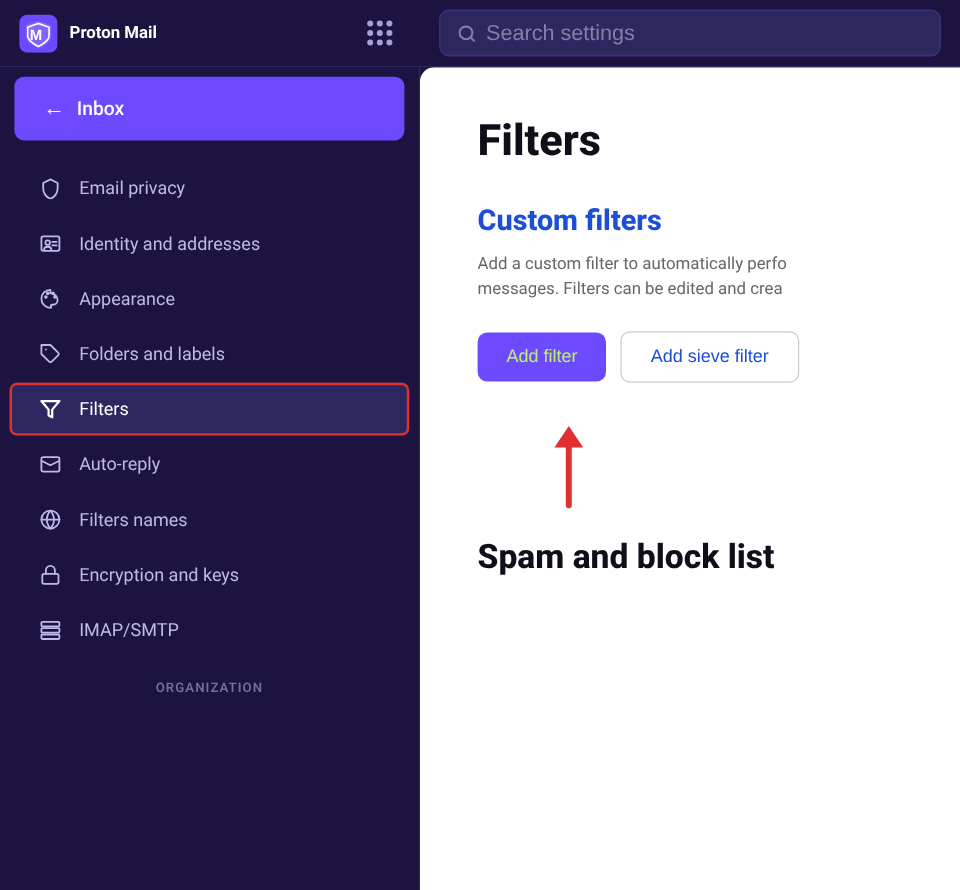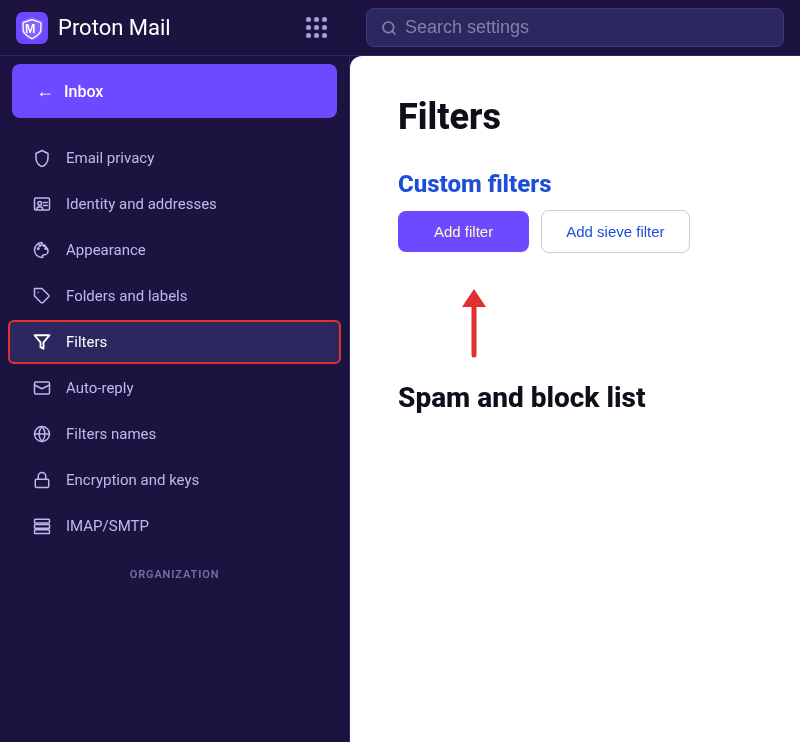--- a/index.html
+++ b/index.html
@@ -33,22 +33,22 @@
     }
 
     .logo-icon {
       width: 32px;
       height: 32px;
       flex-shrink: 0;
     }
 
     .logo-text {
       color: #fff;
-      font-size: 22px;
-      font-weight: 400;
+      font-size: 14px;
+      font-weight: 700;
       white-space: nowrap;
     }
 
     .grid-icon-btn {
       margin-left: auto;
       color: #a89fd8;
       cursor: pointer;
       display: flex;
       align-items: center;
       justify-content: center;
@@ -219,24 +219,24 @@
 
     .buttons-row {
       display: flex;
       gap: 12px;
       align-items: center;
       margin-bottom: 48px;
     }
 
     .btn-primary {
       background: #6d4aff;
-      color: #fef9c3;
+      color: #bef264;
       border: none;
       border-radius: 8px;
-      padding: 12px 36px;
+      padding: 12px 24px;
       font-size: 15px;
       font-weight: 500;
       cursor: pointer;
       text-align: center;
     }
 
     .btn-secondary {
       background: #fff;
       color: #1d4ed8;
       border: 1.5px solid #ccc;
@@ -405,20 +405,21 @@
 
       <div class="section-label">ORGANIZATION</div>
 
     </div>
   </nav>
 
   <main class="content">
     <h1 class="page-title">Filters</h1>
 
     <h2 class="section-title">Custom filters</h2>
+    <p class="section-desc">Add a custom filter to automatically perfo<br>messages. Filters can be edited and crea</p>
 
     <div class="buttons-row">
       <button class="btn-primary">Add filter</button>
       <button class="btn-secondary">Add sieve filter</button>
     </div>
 
     <div class="arrow-annotation">
       <div style="display:flex; align-items:flex-end; margin-left:56px;">
         <svg width="40" height="80" viewBox="0 0 40 80" fill="none" xmlns="http://www.w3.org/2000/svg">
 

